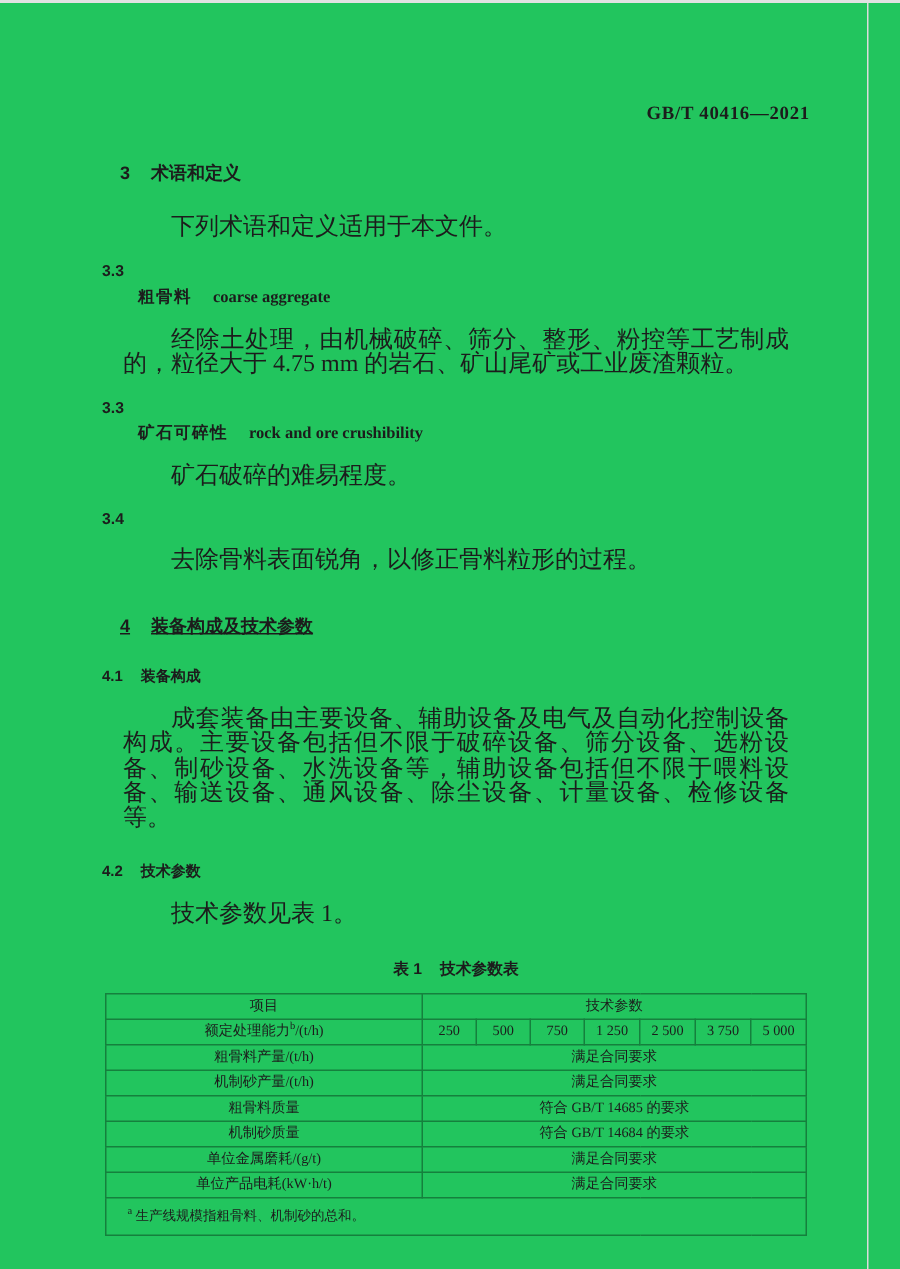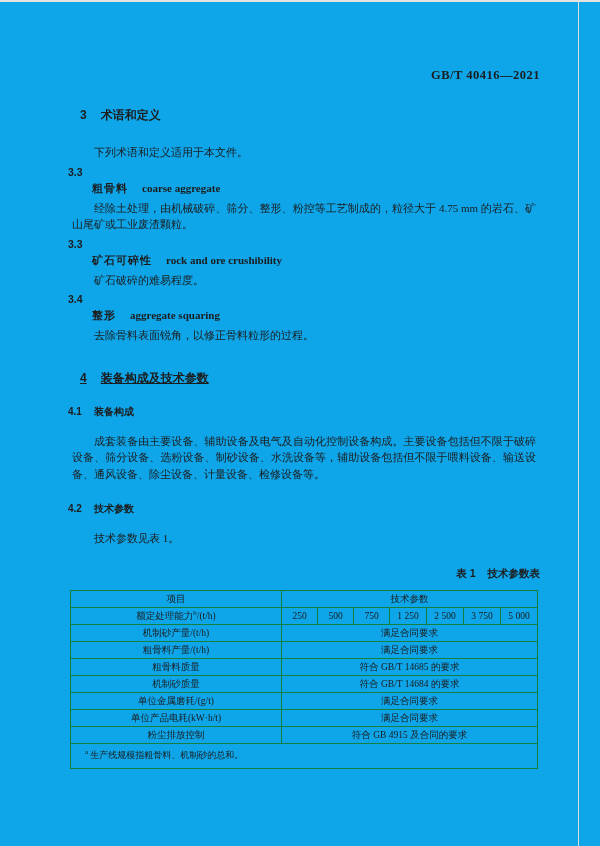--- a/index.html
+++ b/index.html
@@ -6,21 +6,21 @@
   body{
     width:600px;height:846px;
     background:#fdfdfd;
     font-family:"Liberation Serif","DejaVu Serif",serif;
     color:#1c1c1c;
     position:relative;
     overflow:hidden;
   }
   .page{
     position:absolute;inset:0;
-    background:#0ea5e9;
+    background:#22c55e;
     border-top:2px solid #e2e2e2;
     box-sizing:border-box;
     padding:66px 60px 0 68px;
   }
   .scan-edge-right{
     position:absolute;top:0;bottom:0;right:21px;width:1px;background:#dcdcdc;
   }
   .std-number{
     text-align:right;
     font-weight:bold;
@@ -34,28 +34,28 @@
     font-weight:bold;font-size:12px;
     margin:0 0 20px 12px;
   }
   .h-sec .num{margin-right:14px;}
   .h-sub{
     font-family:"Liberation Sans","DejaVu Sans",sans-serif;
     font-weight:bold;font-size:10px;
     margin:18px 0 14px 0;
   }
   .h-sub .num{margin-right:12px;}
-  p{margin:4px;font-size:11px;line-height:16.5px;text-align:justify;}
+  p{margin:14px;font-size:16px;line-height:16.5px;text-align:justify;}
   .indent{text-indent:2em;}
   .term-num{font-family:"Liberation Sans","DejaVu Sans",sans-serif;font-weight:bold;font-size:10.5px;margin:5px 0 3px 0;}
   .term-head{font-size:11px;font-weight:bold;padding-left:24px;margin-bottom:3px;}
   .term-head .zh{letter-spacing:1px;margin-right:14px;}
   .term-head .en{font-family:"Liberation Serif","DejaVu Serif",serif;}
   .caption{
-    text-align:right;
+    text-align:center;
     font-family:"Liberation Sans","DejaVu Sans",sans-serif;
     font-weight:bold;font-size:10.5px;
     margin:20px 0 9px 0;
   }
   .caption .num{margin-right:12px;}
   table{
     border-collapse:collapse;
     width:466px;
     margin-left:2px;
     table-layout:fixed;
@@ -103,23 +103,20 @@
   <div class="term">
     <div class="term-num">3.3</div>
     <div class="term-head">
       <span class="zh">矿石可碎性</span><span class="en">rock and ore crushibility</span>
     </div>
     <p class="indent">矿石破碎的难易程度。</p>
   </div>
 
   <div class="term">
     <div class="term-num">3.4</div>
-    <div class="term-head">
-      <span class="zh">整形</span><span class="en">aggregate squaring</span>
-    </div>
     <p class="indent">去除骨料表面锐角，以修正骨料粒形的过程。</p>
   </div>
 
   <div class="h-sec" style="margin-top:26px;margin-bottom:6px;text-decoration:underline;">
     <span class="num">4</span><span>装备构成及技术参数</span>
   </div>
 
   <div class="h-sub">
     <span class="num">4.1</span><span>装备构成</span>
   </div>
@@ -156,47 +153,43 @@
       <td><span>额定处理能力</span><sup>b</sup><span>/(t/h)</span></td>
       <td>250</td>
       <td>500</td>
       <td>750</td>
       <td>1 250</td>
       <td>2 500</td>
       <td>3 750</td>
       <td>5 000</td>
     </tr>
     <tr>
-      <td>机制砂产量/(t/h)</td>
+      <td>粗骨料产量/(t/h)</td>
       <td colspan="7">满足合同要求</td>
     </tr>
     <tr>
-      <td>粗骨料产量/(t/h)</td>
+      <td>机制砂产量/(t/h)</td>
       <td colspan="7">满足合同要求</td>
     </tr>
     <tr>
       <td>粗骨料质量</td>
       <td colspan="7">符合 GB/T 14685 的要求</td>
     </tr>
     <tr>
       <td>机制砂质量</td>
       <td colspan="7">符合 GB/T 14684 的要求</td>
     </tr>
     <tr>
       <td>单位金属磨耗/(g/t)</td>
       <td colspan="7">满足合同要求</td>
     </tr>
     <tr>
       <td>单位产品电耗(kW·h/t)</td>
       <td colspan="7">满足合同要求</td>
     </tr>
-    <tr>
-      <td>粉尘排放控制</td>
-      <td colspan="7">符合 GB 4915 及合同的要求</td>
-    </tr>
     <tr class="fnrow">
       <td colspan="8">
         <div class="fn"><sup>a</sup> <span>生产线规模指粗骨料、机制砂的总和。</span></div>
 
       </td>
     </tr>
   </tbody>
     </table>
 
   <div class="scan-edge-right"></div>

